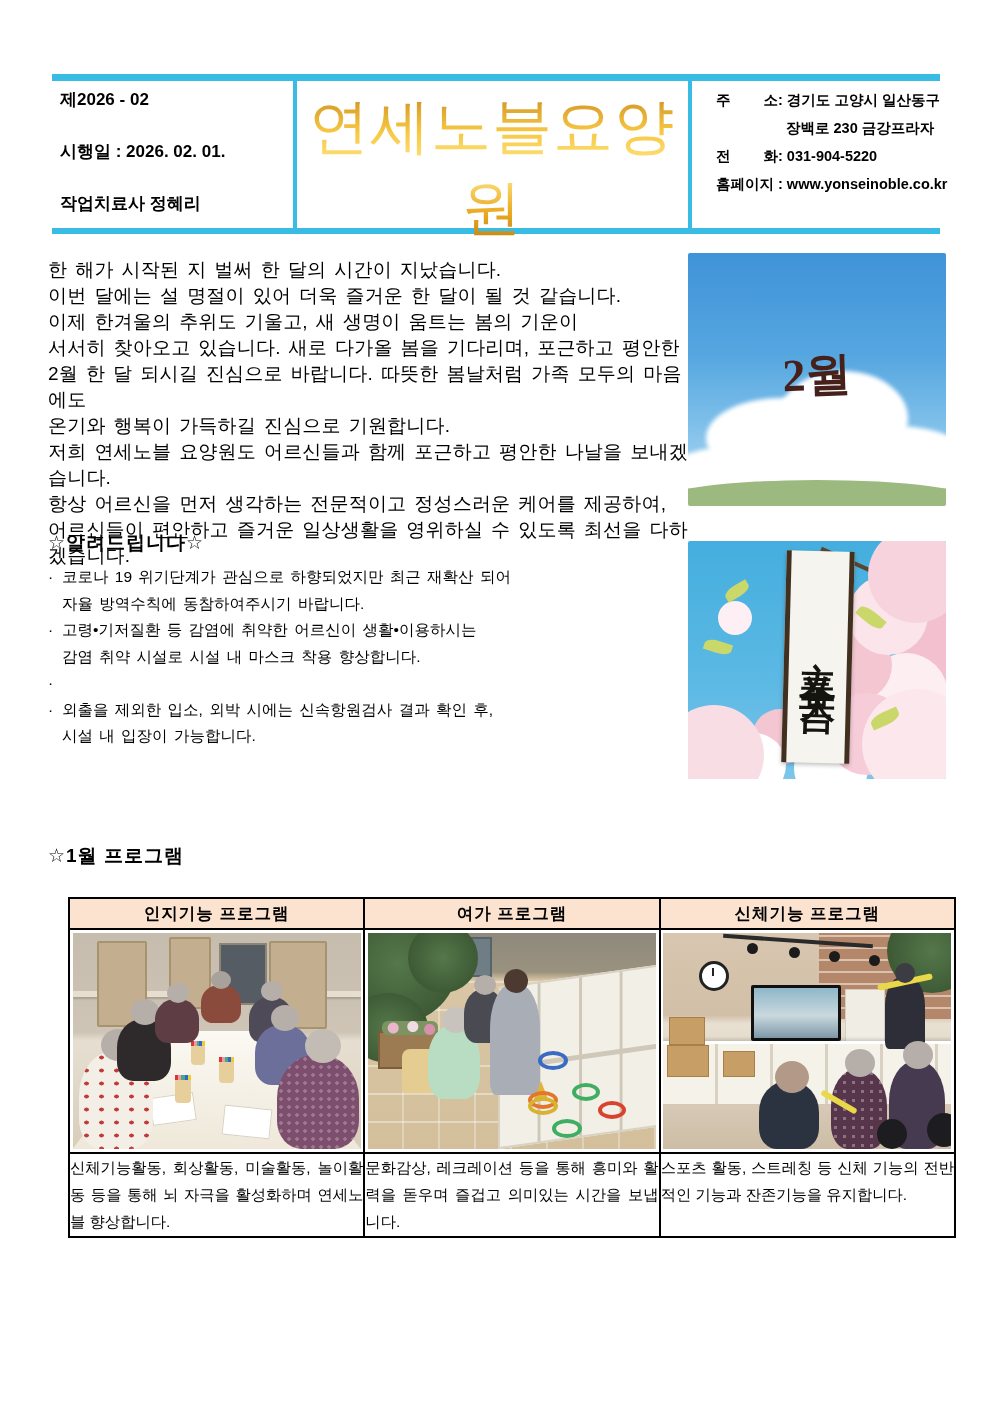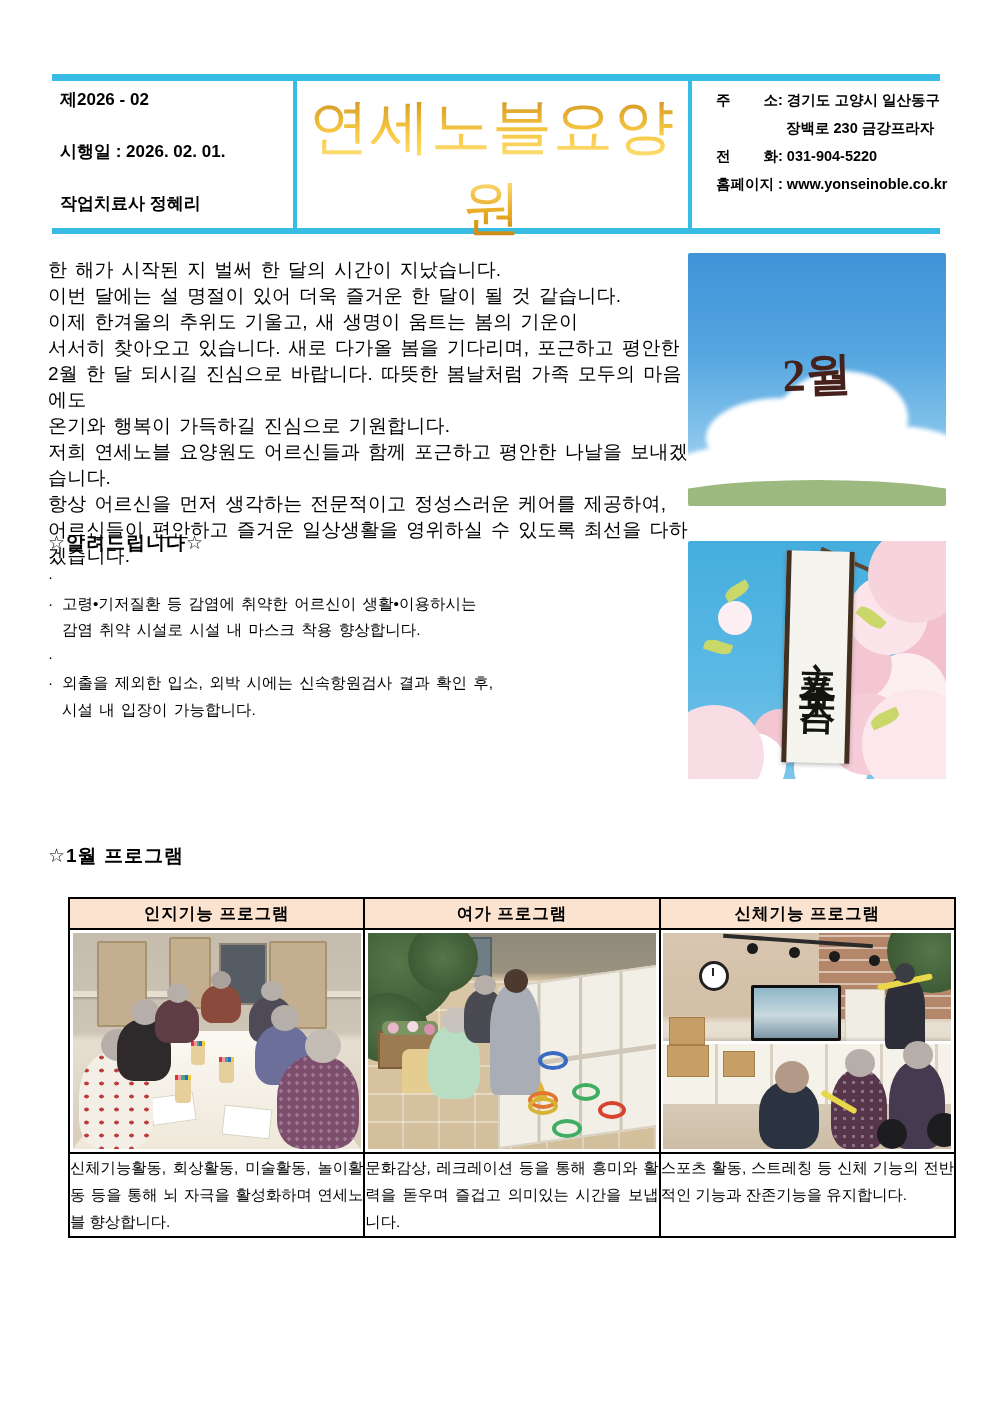--- a/index.html
+++ b/index.html
@@ -166,20 +166,22 @@
       <div class="cloud" style="left:60px;bottom:-20px;width:220px;height:70px;"></div>
       <div class="hill"></div>
       <div class="month-word">2월</div>
     </div>
   </div>
 
   <div class="sec-title" style="left:48px;top:530px;">☆알려드립니다☆</div>
   <div class="notice">
     <div class="item">
       <span class="bullet">·</span>
+      <span class="txt">코로나 19 위기단계가 관심으로 하향되었지만 최근 재확산 되어
+자율 방역수칙에 동참하여주시기 바랍니다.</span>
     </div>
     <div class="item">
       <span class="bullet">·</span>
       <span class="txt">고령•기저질환 등 감염에 취약한 어르신이 생활•이용하시는
 감염 취약 시설로 시설 내 마스크 착용 향상합니다.</span>
     </div>
     <div class="item">
       <span class="bullet">·</span>
     </div>
     <div class="item">

